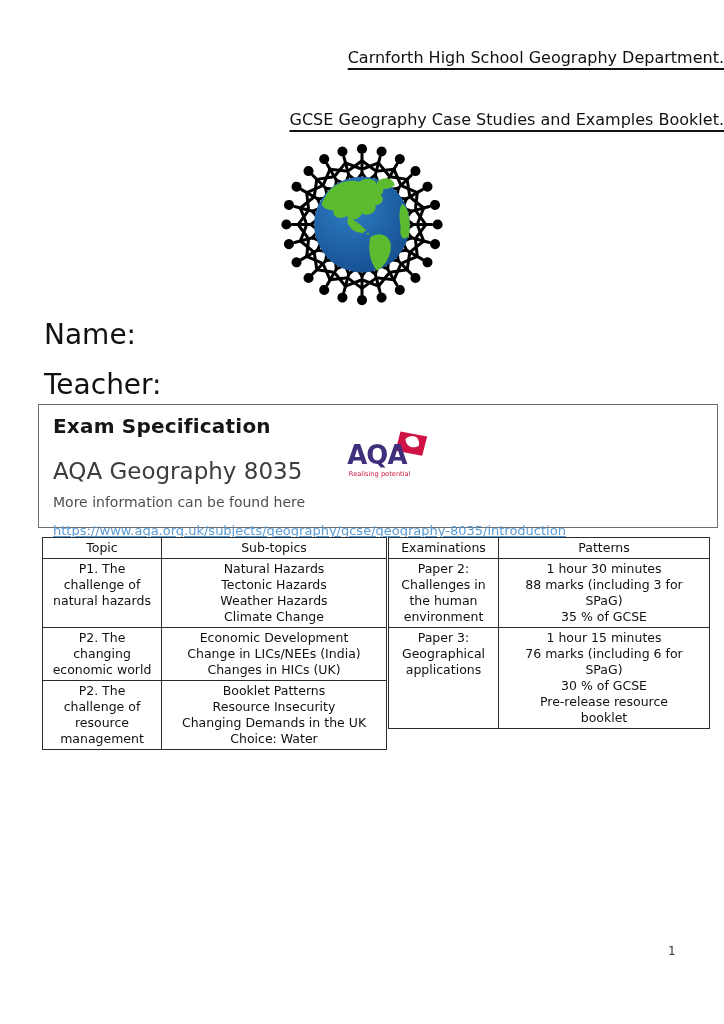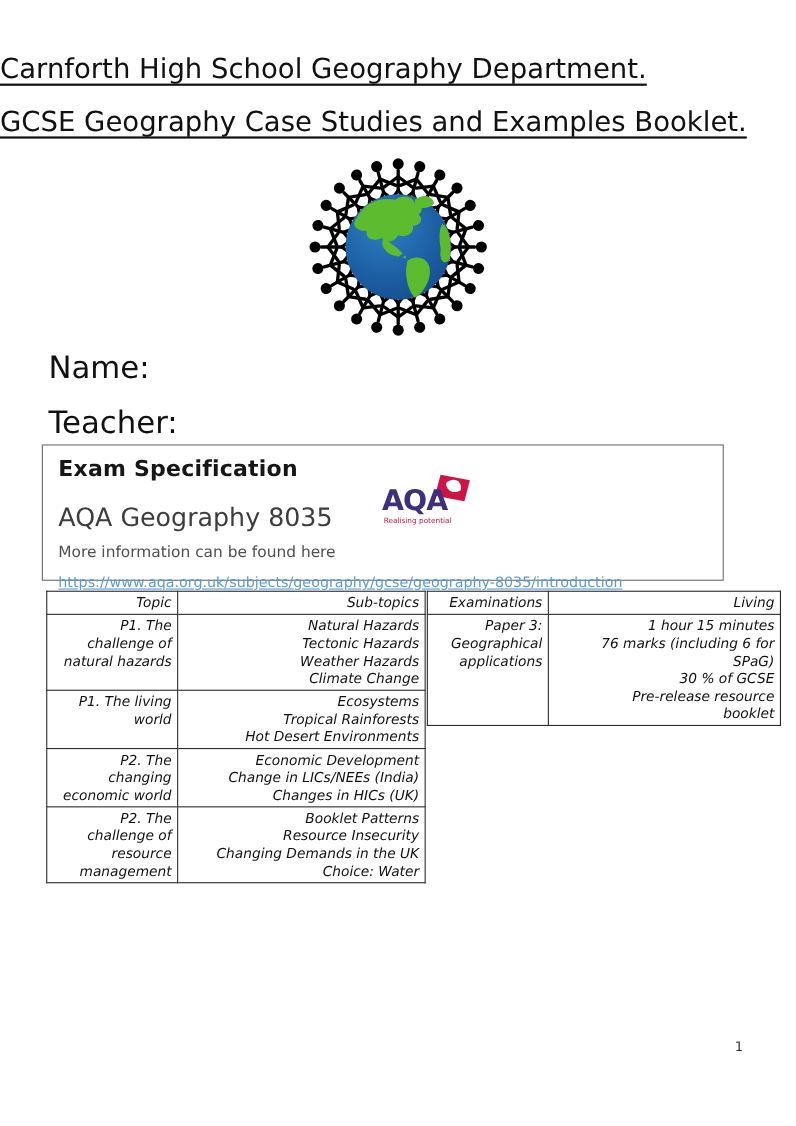--- a/index.html
+++ b/index.html
@@ -2,54 +2,54 @@
 <html><head>
 <meta charset="utf-8">
 <style>
   html,body { margin:0; padding:0; background:#ffffff; }
   .page {
     position:relative; width:724px; height:1024px; background:#ffffff;
     font-family:"DejaVu Sans", sans-serif; color:#1a1a1a; overflow:hidden;
   }
   
   .doc-title {
-    position:absolute; left:0; width:724px; text-align:left;
-    font-size:25px; font-weight:500; color:#111;
+    position:absolute; left:0; width:724px; text-align:right;
+    font-size:16px; font-weight:500; color:#111;
     text-decoration:underline; text-underline-offset:5px; text-decoration-thickness:1.5px;
     margin:0;
   }
   .title-1 { top:48px; }
-  .title-2 { top:96px; }
+  .title-2 { top:110px; }
   
   .globe { position:absolute; top:138px; left:50%; margin-left:-84px; }
   
   .field-label { position:absolute; left:44px; font-size:28px; color:#111; }
   .name-label { top:318px; }
   .teacher-label { top:368px; }
   
   .spec-box {
-    position:absolute; left:38px; top:404px; width:620px; height:124px;
+    position:absolute; left:38px; top:404px; width:680px; height:124px;
     border:1.5px solid #6e6e6e; box-sizing:border-box; padding:9px 14px 0 14px;
   }
   .spec-heading { font-size:20px; font-weight:bold; color:#161616; letter-spacing:0.2px; }
   .spec-subheading { font-size:23px; font-weight:400; color:#3d3d3d; margin-top:20px; }
   .spec-info { font-size:14px; color:#4f4f4f; margin-top:10px; }
   .spec-link {
     display:inline-block; font-size:13px; color:#5b9bd5; margin-top:13px;
     text-decoration:underline; cursor:pointer;
   }
   .aqa-logo { position:absolute; left:308px; top:24px; }
   
   .tbl {
     position:absolute; top:537px; border-collapse:collapse; table-layout:fixed;
     font-size:12.5px; line-height:16px; color:#111;
   }
   .tbl th, .tbl td {
-    border:1.5px solid #2b2b2b; text-align:right; vertical-align:top;
-    padding:2px 5px; white-space:pre-line; font-weight:normal;font-style:italic;
+    border:1.5px solid #2b2b2b; text-align:center; vertical-align:top;
+    padding:2px 5px; white-space:pre-line; font-weight:normal;
   }
   .topics-table { left:42px; width:326px; }
   .topics-table .c1 { width:108px; }
   .topics-table .c2 { width:214px; }
   .topics-table tr:nth-child(6) td { height:64px; }
   .exams-table { left:388px; width:303px; }
   .exams-table .c1 { width:99px; }
   .exams-table .c2 { width:200px; }
   
   .page-number { position:absolute; left:668px; top:944px; font-size:12px; color:#333; }
@@ -144,27 +144,20 @@
     <tr>
       <td class="c1">P1. The
 challenge of
 natural hazards</td>
       <td class="c2">Natural Hazards
 Tectonic Hazards
 Weather Hazards
 Climate Change</td>
     </tr>
     <tr>
-      <td class="c1">P1. The living
-world</td>
-      <td class="c2">Ecosystems
-Tropical Rainforests
-Hot Desert Environments</td>
-    </tr>
-    <tr>
       <td class="c1">P2. The
 changing
 economic world</td>
       <td class="c2">Economic Development
 Change in LICs/NEEs (India)
 Changes in HICs (UK)</td>
     </tr>
     <tr>
       <td class="c1">P2. The
 challenge of
@@ -175,21 +168,31 @@
 Changing Demands in the UK
 Choice: Water</td>
     </tr>
   </tbody>
     </table>
 
   <table class="tbl exams-table">
     <tbody>
         <tr>
       <th class="c1">Examinations</th>
-      <th class="c2">Living</th>
+      <th class="c2">Patterns</th>
+    </tr>
+    <tr>
+      <td class="c1">Paper 2:
+Challenges in
+the human
+environment</td>
+      <td class="c2">1 hour 30 minutes
+88 marks (including 3 for
+SPaG)
+35 % of GCSE</td>
     </tr>
     <tr>
       <td class="c1">Paper 3:
 Geographical
 applications</td>
       <td class="c2">1 hour 15 minutes
 76 marks (including 6 for
 SPaG)
 30 % of GCSE
 Pre-release resource

